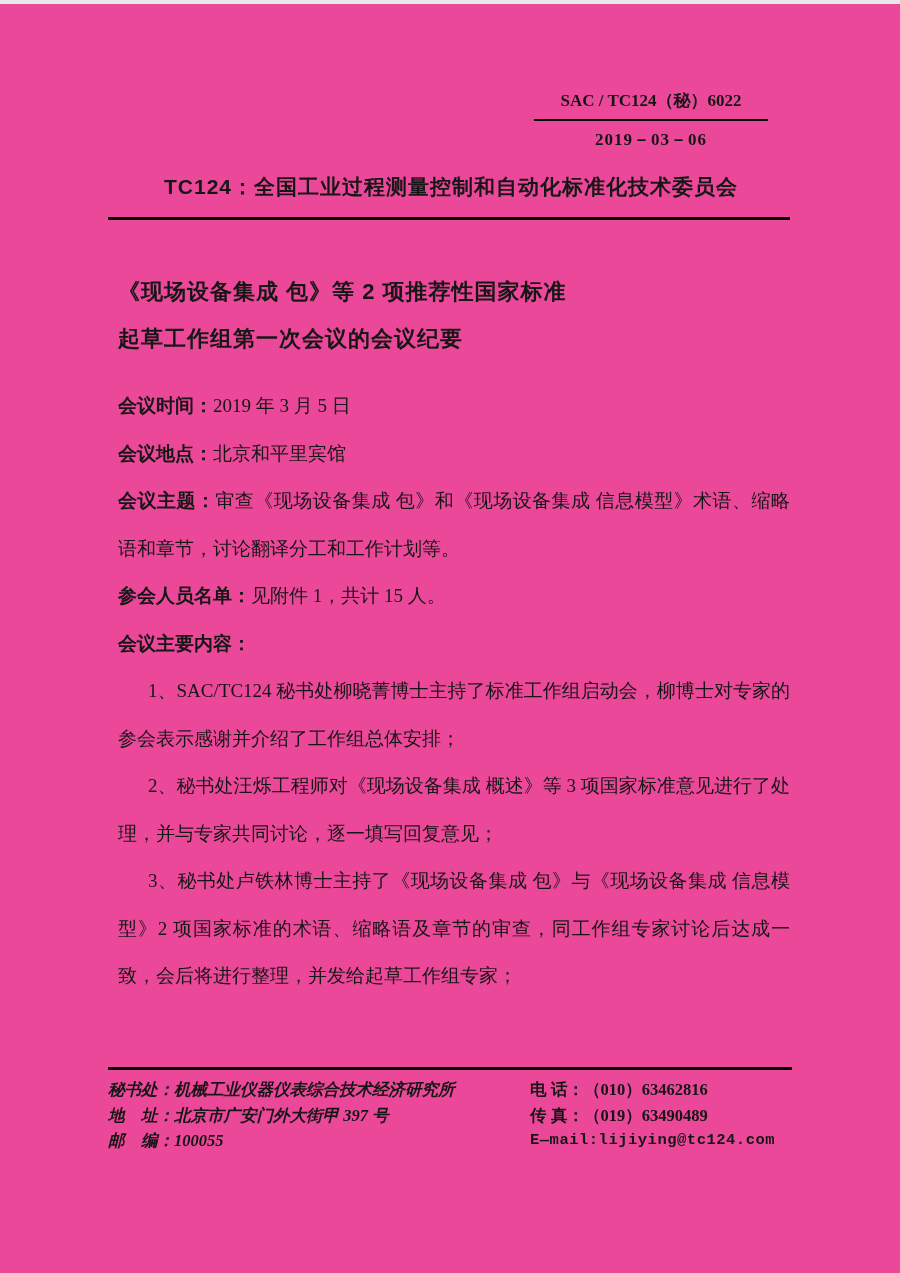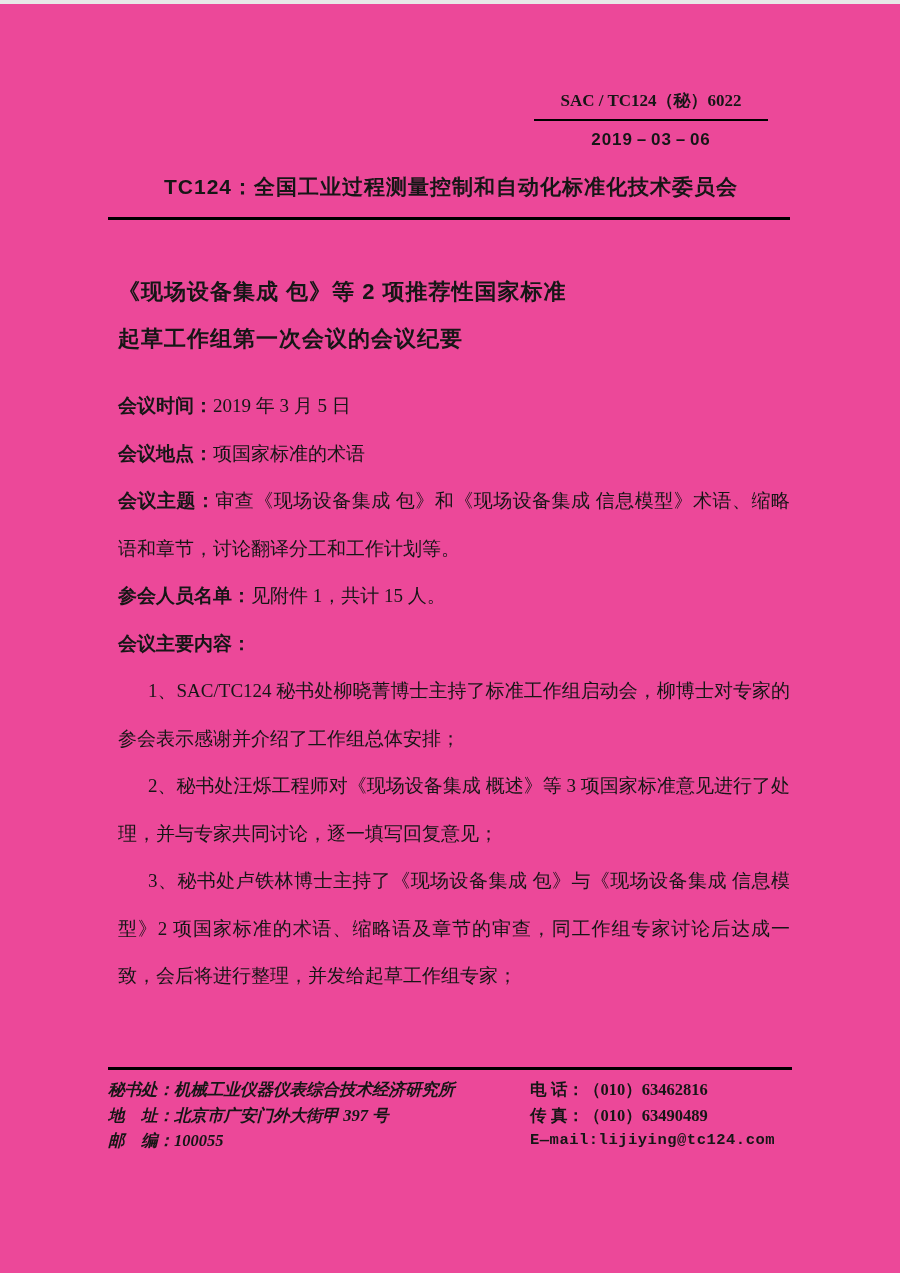--- a/index.html
+++ b/index.html
@@ -22,21 +22,21 @@
   .doc-num {
     font-family: "Liberation Serif", "DejaVu Serif", serif;
     font-weight: bold;
     font-size: 17px;
     line-height: 22px;
     padding-bottom: 7px;
     border-bottom: 2px solid #000;
     white-space: nowrap;
   }
   .doc-date {
-    font-family: Liberation Sans, sans-serif;
+    font-family: Liberation Serif, serif;
     font-weight: bold;
     font-size: 17px;
     line-height: 22px;
     padding-top: 8px;
     letter-spacing: 1px;
   }
   
   .org-header {
     margin: 22px 110px 0 112px;
     font-family: "Liberation Sans", "DejaVu Sans", sans-serif;
@@ -112,35 +112,35 @@
   <div class="org-header">TC124：全国工业过程测量控制和自动化标准化技术委员会</div>
   <div class="org-rule"></div>
 
   <div class="title-block">
     <div>《现场设备集成 包》等 2 项推荐性国家标准</div>
     <div>起草工作组第一次会议的会议纪要</div>
   </div>
 
   <div class="content">
     <p><span class="lab">会议时间：</span><span>2019 年 3 月 5 日</span></p>
-    <p><span class="lab">会议地点：</span><span>项国家标准的术语</span></p>
+    <p><span class="lab">会议地点：</span><span>北京和平里宾馆</span></p>
     <p><span class="lab">会议主题：</span><span>审查《现场设备集成 包》和《现场设备集成 信息模型》术语、缩略语和章节，讨论翻译分工和工作计划等。</span></p>
     <p><span class="lab">参会人员名单：</span><span>见附件 1，共计 15 人。</span></p>
     <p><span class="lab">会议主要内容：</span></p>
     <p class="para">1、SAC/TC124 秘书处柳晓菁博士主持了标准工作组启动会，柳博士对专家的参会表示感谢并介绍了工作组总体安排；</p>
     <p class="para">2、秘书处汪烁工程师对《现场设备集成 概述》等 3 项国家标准意见进行了处理，并与专家共同讨论，逐一填写回复意见；</p>
     <p class="para">3、秘书处卢铁林博士主持了《现场设备集成 包》与《现场设备集成 信息模型》2 项国家标准的术语、缩略语及章节的审查，同工作组专家讨论后达成一致，会后将进行整理，并发给起草工作组专家；</p>
   </div>
 
   <div class="footer">
     <div class="col-left">
       <div class="row"><span class="lab">秘书处：</span><span>机械工业仪器仪表综合技术经济研究所</span></div>
       <div class="row"><span class="lab">地　址：</span><span>北京市广安门外大街甲 397 号</span></div>
       <div class="row"><span class="lab">邮　编：</span><span>100055</span></div>
     </div>
     <div class="col-right">
       <div class="row"><span class="lab">电 话：</span><span>（010）63462816</span></div>
-      <div class="row"><span class="lab">传 真：</span><span>（010）63490489</span></div>
+      <div class="row"><span class="lab">传 真：</span><span>（019）63490489</span></div>
       <div class="row mono">E—mail:lijiying@tc124.com</div>
     </div>
   </div>
 
 </div>
 
 </body></html>

